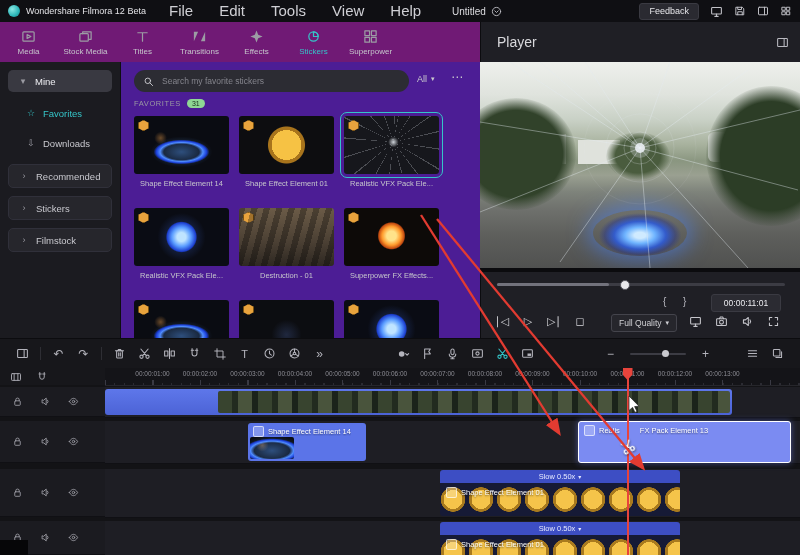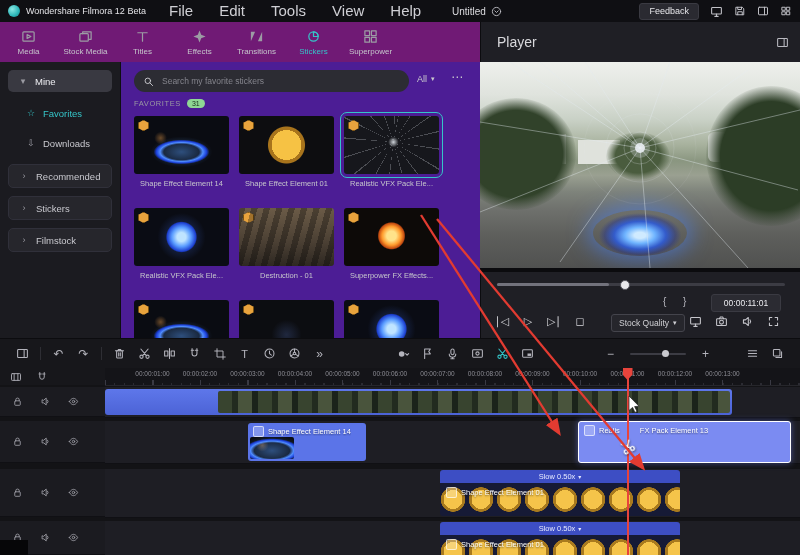--- a/index.html
+++ b/index.html
@@ -371,29 +371,29 @@
       <span class="tlabel">Stock Media</span>
     </div>
     <div class="tab">
       <svg class="ic" width="15" height="15">
           <use href="#i-titles"></use>
         </svg>
       <span class="tlabel">Titles</span>
     </div>
     <div class="tab">
       <svg class="ic-f" width="15" height="15" viewBox="0 0 16 16">
-          <use href="#i-star4"></use>
-        </svg>
-      <span class="tlabel">Effects</span>
+          <use href="#i-trans"></use>
+        </svg>
+      <span class="tlabel">Transitions</span>
     </div>
     <div class="tab">
       <svg class="ic-f" width="15" height="15" viewBox="0 0 16 16">
-          <use href="#i-trans"></use>
-        </svg>
-      <span class="tlabel">Transitions</span>
+          <use href="#i-star4"></use>
+        </svg>
+      <span class="tlabel">Effects</span>
     </div>
     <div class="tab active">
       <svg class="ic" width="15" height="15">
           <use href="#i-sticker"></use>
         </svg>
       <span class="tlabel">Stickers</span>
     </div>
     <div class="tab">
       <svg class="ic" width="15" height="15">
           <use href="#i-template"></use>
@@ -538,21 +538,21 @@
     <span class="brace" style="left:182px;">{</span>
     <span class="brace" style="left:202px;">}</span>
     <div class="tc-chip">00:00:11:01</div>
     <div class="transport">
       <span>∣◁</span>
       <span>▷</span>
       <span>▷∣</span>
       <span>◻</span>
     </div>
     <div class="quality">
-      <span>Stock Quality</span>
+      <span>Full Quality</span>
       <span style="font-size:7px;">▾</span>
     </div>
     <div class="pc-icons">
       <span>
           <svg class="ic" width="13" height="13">
             <use href="#i-monitor"></use>
           </svg>
         </span>
       <span>
           <svg class="ic" width="13" height="13">

